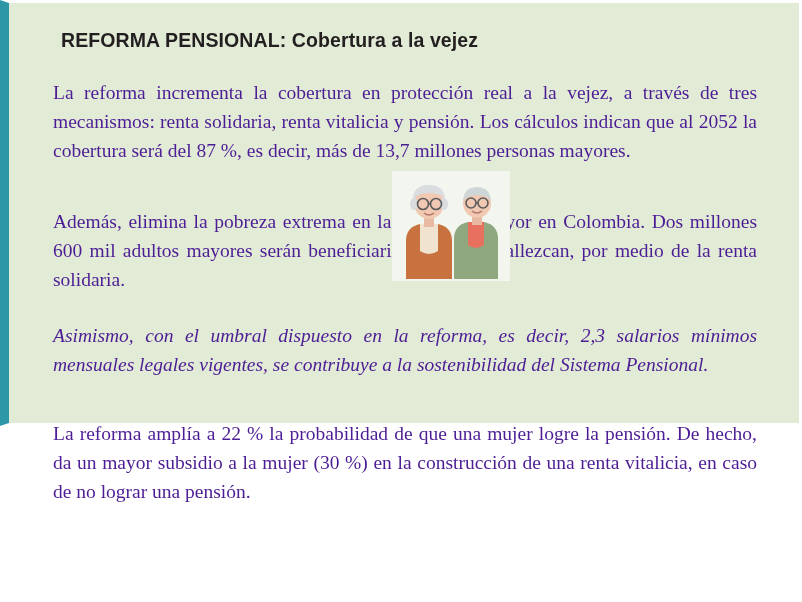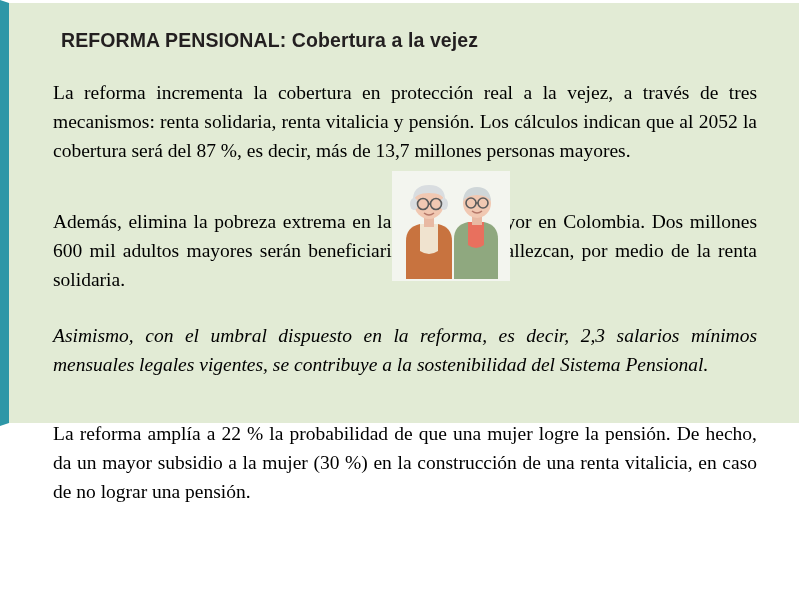--- a/index.html
+++ b/index.html
@@ -30,21 +30,21 @@
     font-weight: bold;
     font-size: 19.5px;
     color: #231f20;
     letter-spacing: 0.1px;
     margin: 0 0 26px 8px;
   }
   .body-text {
     font-family: "Liberation Serif", serif;
     font-size: 19.5px;
     line-height: 29px;
-    color: #000000;
+    color: #4c1d95;
     text-align: justify;
     margin: 0;
   }
   .para {
     margin: 0 0 27px 0;
     text-align: justify;
     text-justify: inter-word;
   }
   .para:last-child {
     margin-bottom: 15px;

